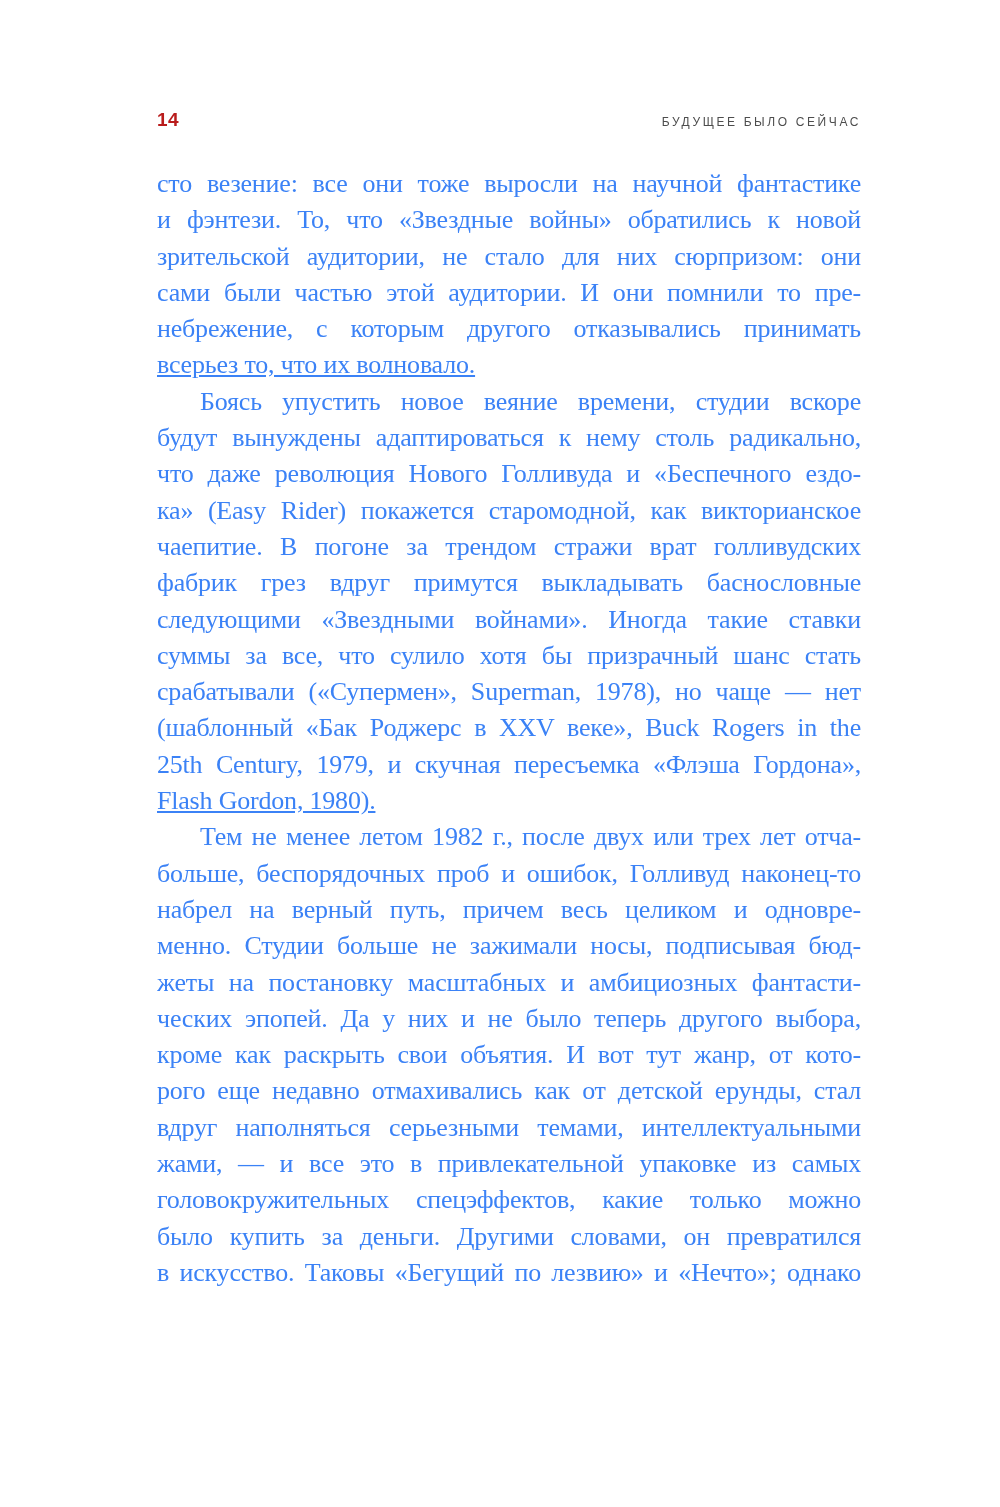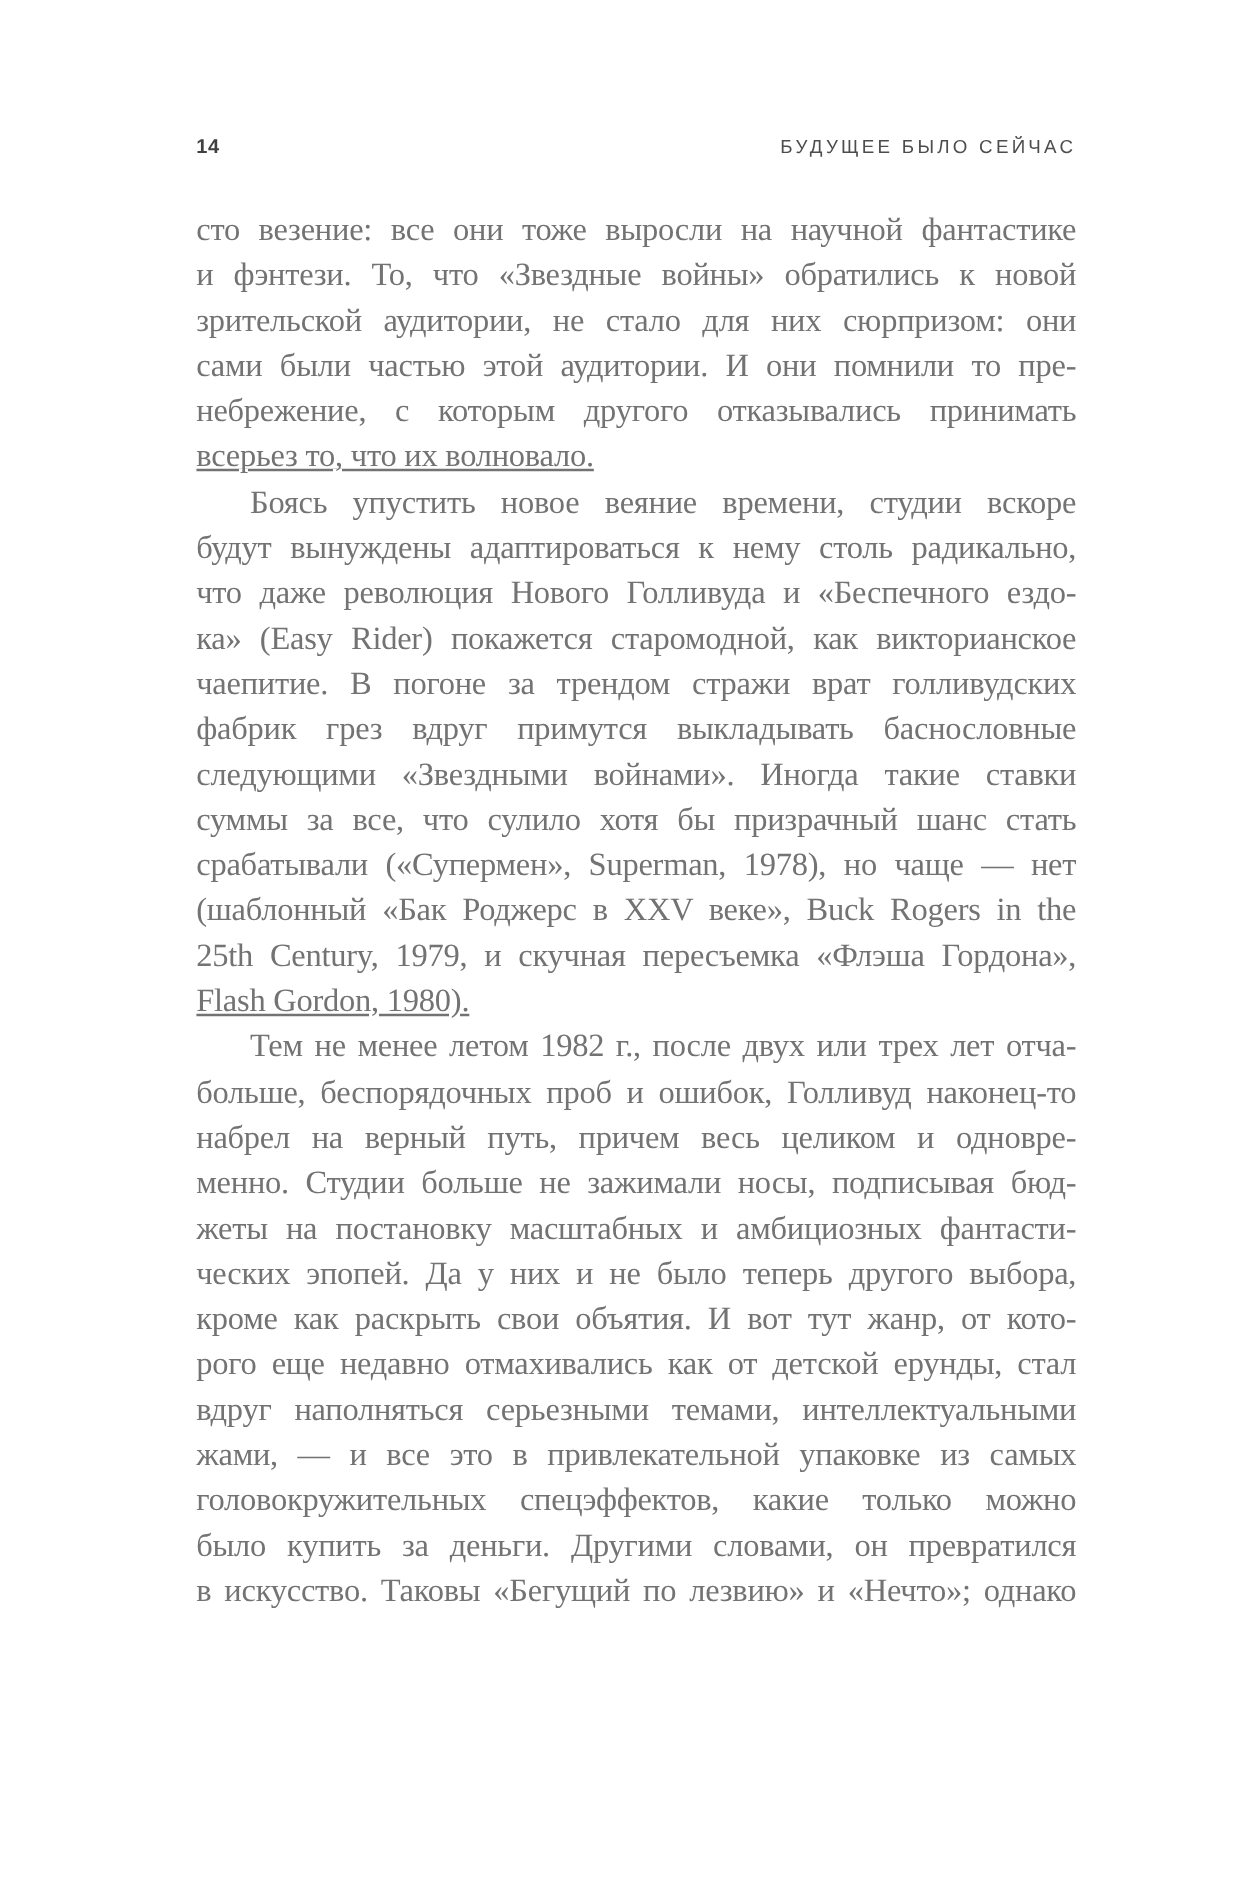--- a/index.html
+++ b/index.html
@@ -18,40 +18,40 @@
     position: absolute;
     left: 157px;
     width: 704px;
     top: 109px;
     display: flex;
     justify-content: space-between;
     align-items: baseline;
     font-family: "Liberation Sans", sans-serif;
   }
   .page-number {
-    font-size: 16px;
+    font-size: 19px;
     font-weight: 700;
-    color: #404040;
+    color: #b91c1c;
     letter-spacing: 0.5px;
   }
   .running-title {
-    font-size: 15px;
+    font-size: 12px;
     font-weight: 400;
     color: #4d4d4d;
     letter-spacing: 2.6px;
   }
   .body-text {
     position: absolute;
     left: 157px;
     top: 166px;
     width: 704px;
     font-family: "Liberation Serif", serif;
     font-size: 26px;
     line-height: 36.3px;
-    color: #737373;
+    color: #3b82f6;
     letter-spacing: -0.2px;
   }
   .paragraph { margin: 0; padding: 0; }
   .text-line {
     height: 36.3px;
     overflow: hidden;
     text-align: justify;
     text-align-last: justify;
     white-space: nowrap;
   }

